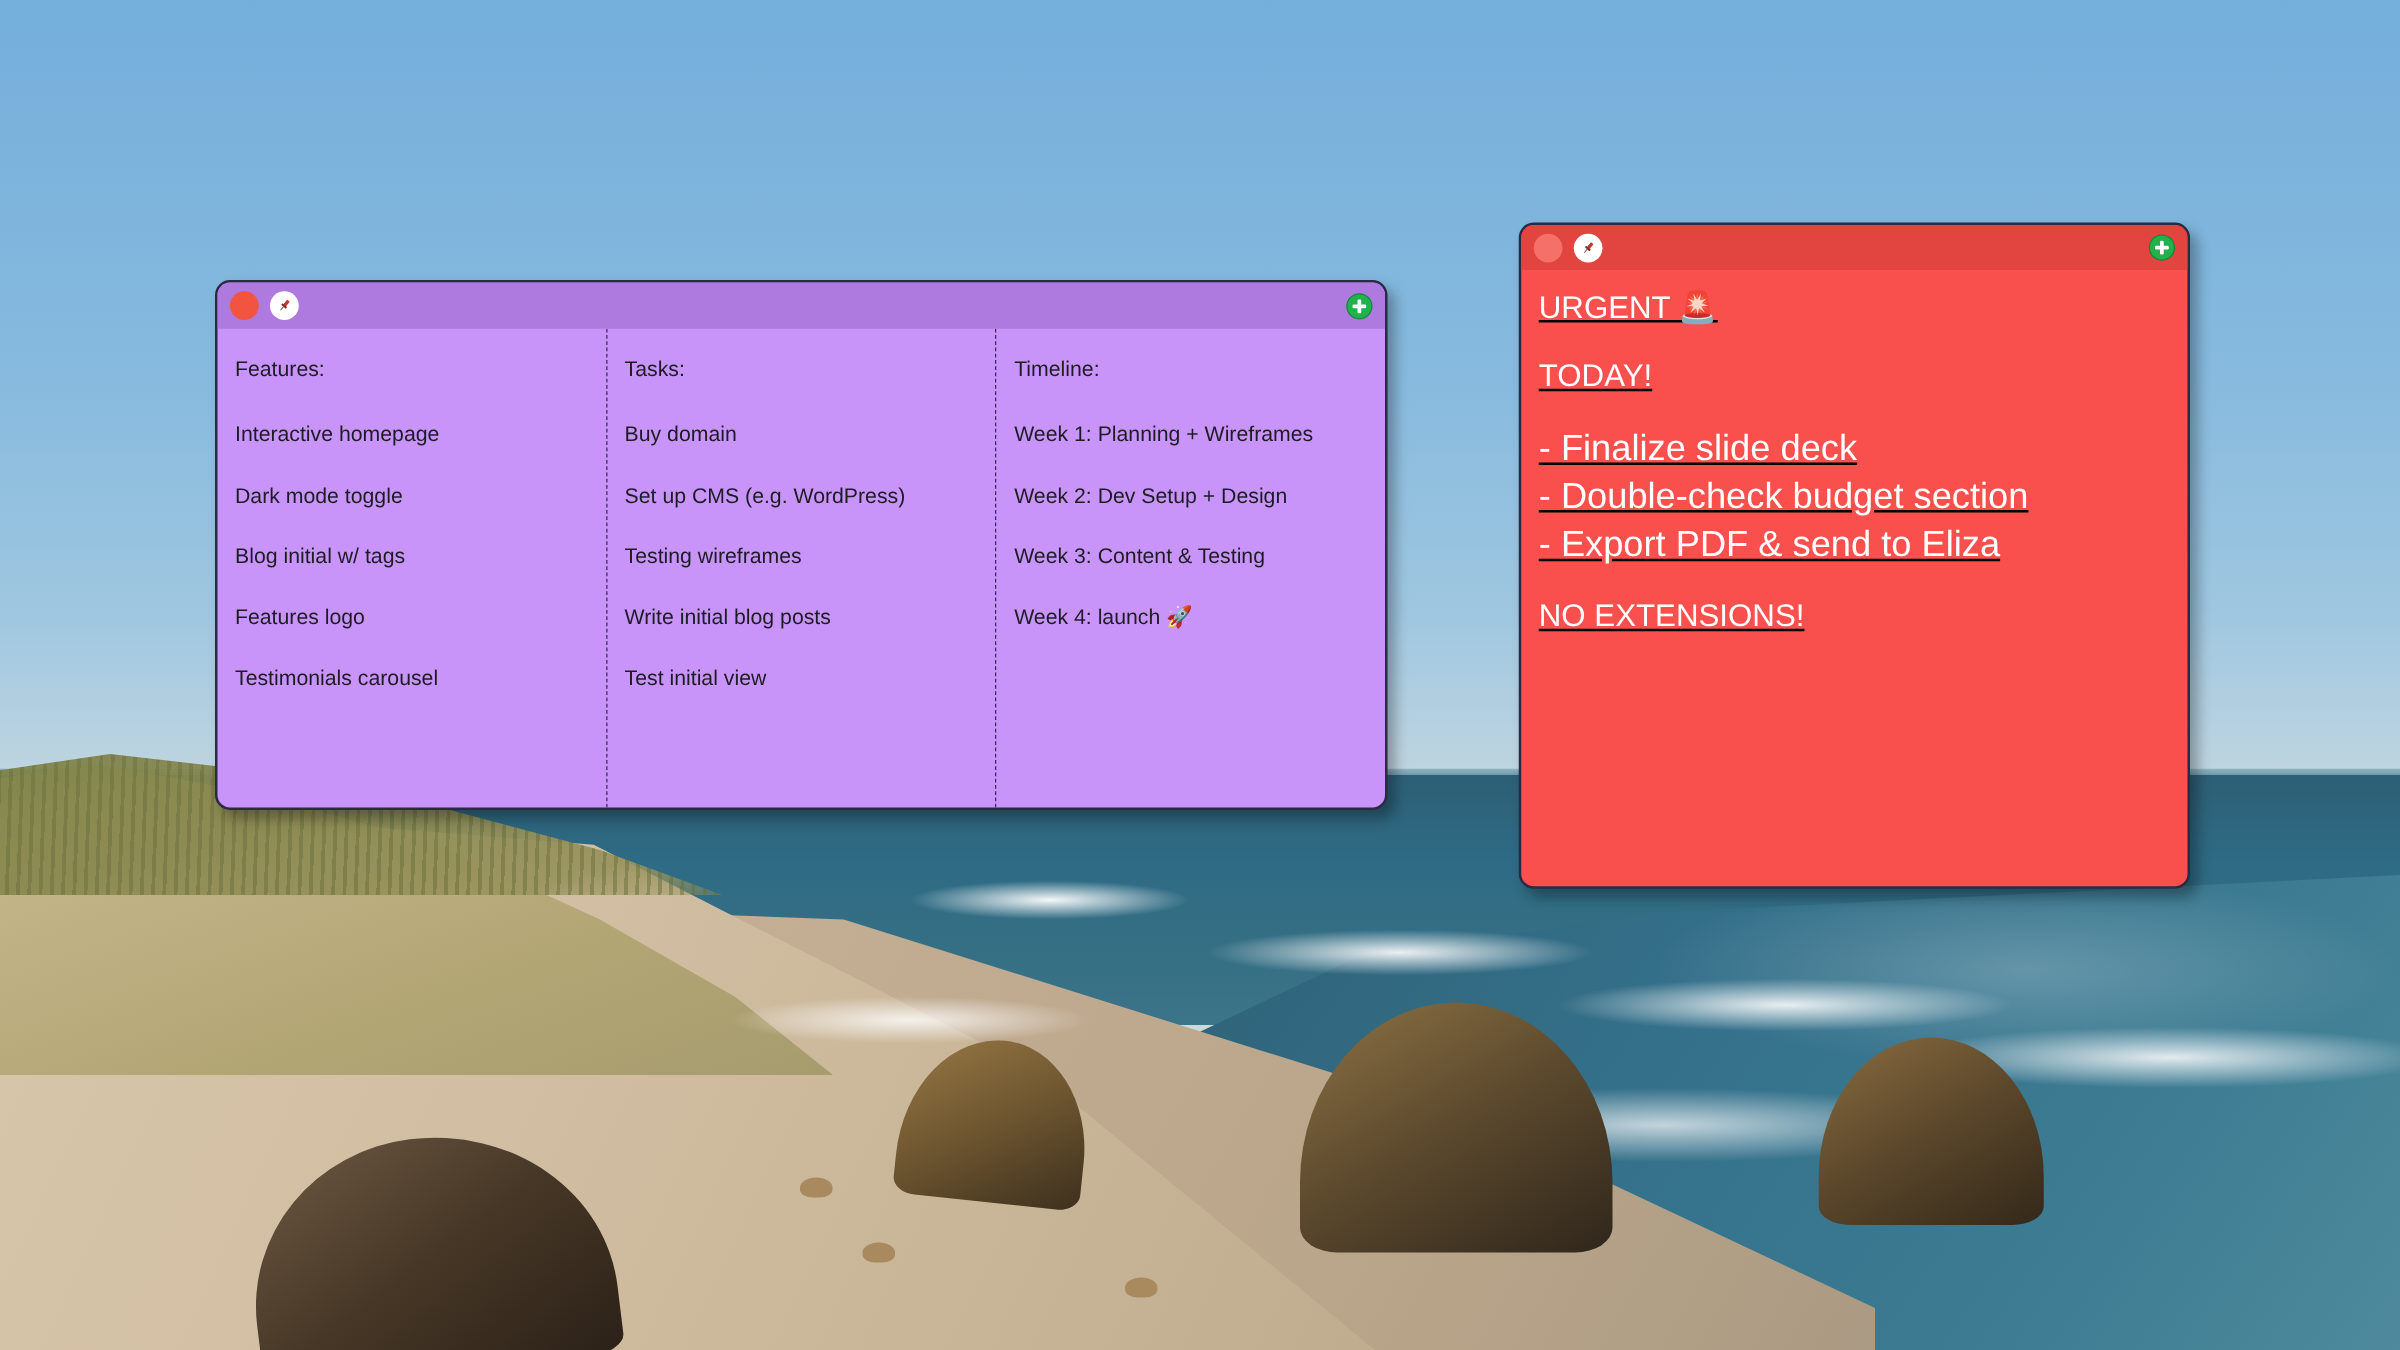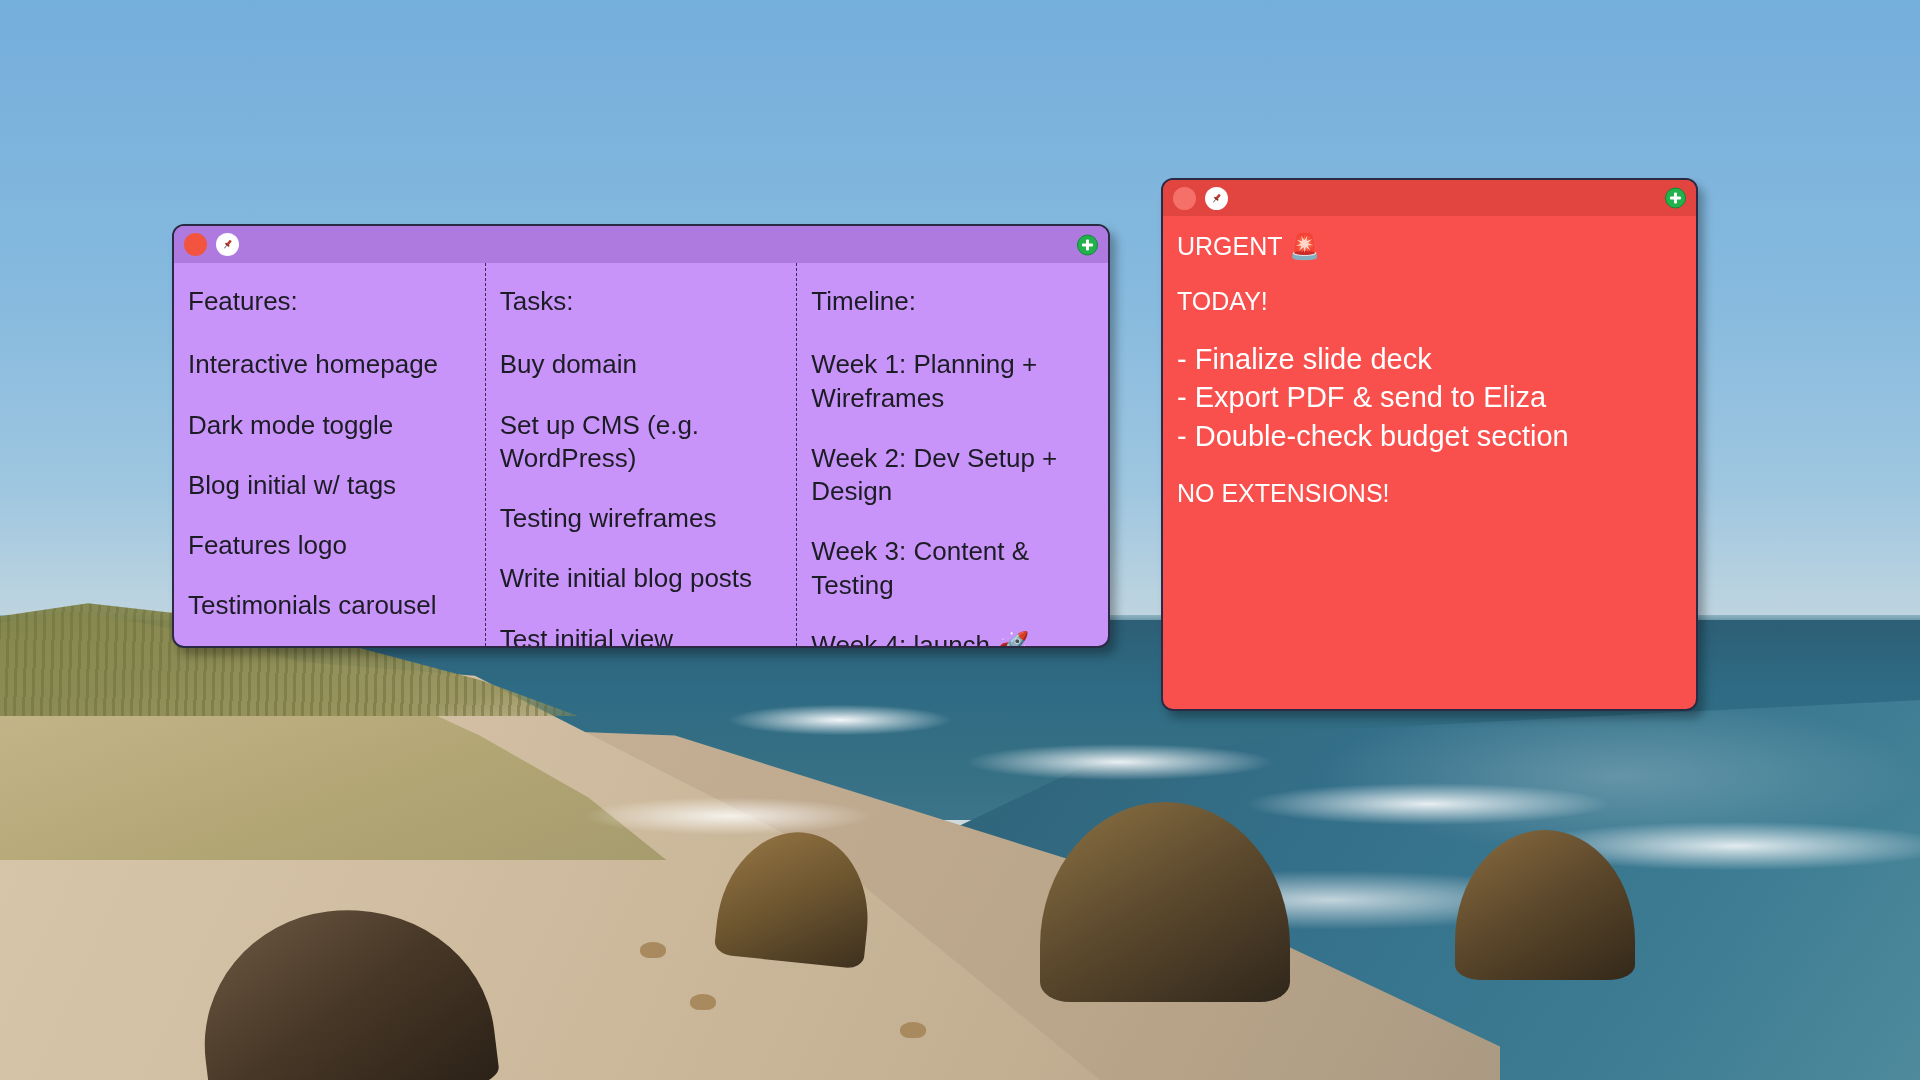--- a/index.html
+++ b/index.html
@@ -151,33 +151,34 @@
   #note-project .note-titlebar { background: #ae7ae0; }
   #note-project .close-dot { background: #f3543f; }
   #note-project .note-body { padding: 0; }
   .col {
     flex: 1 1 0;
     padding: 22px 14px 14px 14px;
     border-right: 1.5px dashed #3a2b52;
   }
   .col:last-child { border-right: none; }
   .col-heading, .col-item {
-    font-size: 26px;
+    font-size: 17px;
     color: #1c1c24;
     line-height: 1.28;
     margin-bottom: 27px;
   }
   .col-heading { margin-bottom: 30px; }
   .col-item:last-child { margin-bottom: 0; }
 
   
   #note-urgent {
-    left: 1161px; top: 178px;
+    left: 1215px; top: 178px;
     width: 537px; height: 533px;
     background: #f9504e;
+    text-decoration: underline;
   }
   #note-urgent .note-titlebar { background: #e2453f; height: 36px; }
   #note-urgent .close-dot { background: #f47068; }
   #note-urgent .note-body {
     flex-direction: column;
     padding: 14px 14px 10px 14px;
   }
   .urgent-line {
     font-size: 25px;
     color: #ffffff;
@@ -278,20 +279,20 @@
         <span class="plus"></span>
       </div>
     </div>
 
     <div class="note-body">
       <div class="urgent-line">URGENT 🚨</div>
       <div class="urgent-line blank"></div>
       <div class="urgent-line">TODAY!</div>
       <div class="urgent-line blank"></div>
       <div class="urgent-line small">- Finalize slide deck</div>
+      <div class="urgent-line small">- Double-check budget section</div>
       <div class="urgent-line small">- Export PDF &amp; send to Eliza</div>
-      <div class="urgent-line small">- Double-check budget section</div>
       <div class="urgent-line blank"></div>
       <div class="urgent-line">NO EXTENSIONS!</div>
     </div>
   </div>
 
 </div>
 
 </body></html>

